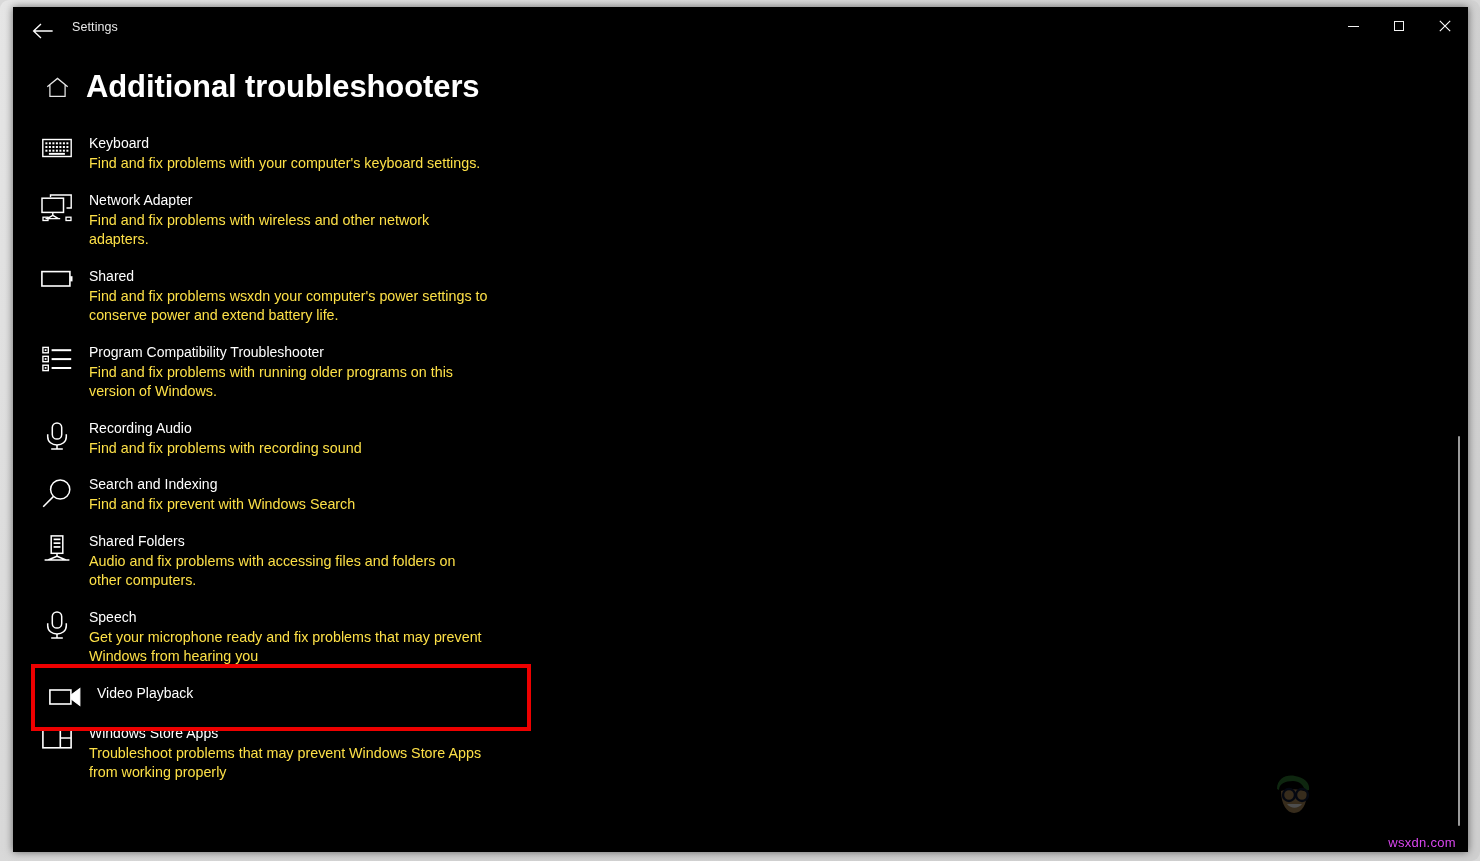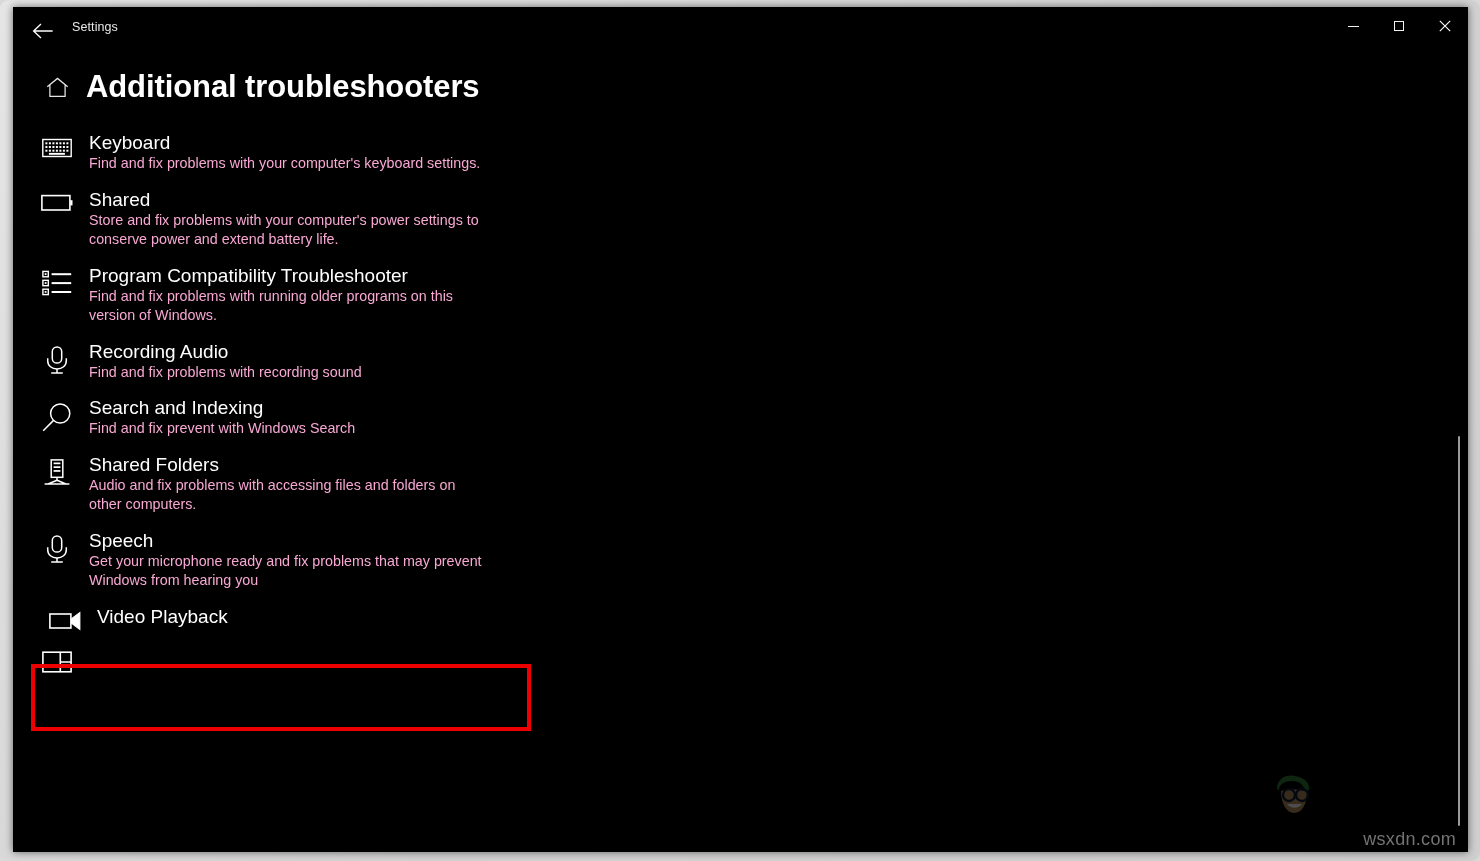--- a/index.html
+++ b/index.html
@@ -134,28 +134,28 @@
     padding-top: 4px;
     display: flex;
     justify-content: center;
     align-items: flex-start;
   }
   .tbody {
     margin-left: 10px;
     max-width: 400px;
   }
   .tname {
-    font-size: 19px;
+    font-size: 14px;
     color: #ffffff;
     line-height: 20px;
     white-space: nowrap;
   }
   .tdesc {
     font-size: 14.3px;
-    color: #f9a8d4;
+    color: #fde047;
     line-height: 19.5px;
     margin-top: 1px;
   }
 
   
   .titem.highlight {
     outline: none;
     padding-left: 8px;
   }
   .hl-box {
@@ -196,22 +196,22 @@
     top: 764px;
     width: 44px;
     height: 50px;
     opacity: 0.30;
     pointer-events: none;
   }
   .wm-text {
     position: absolute;
     right: 12px;
     bottom: 2px;
-    font-size: 18px;
-    color: #737373;
+    font-size: 13px;
+    color: #d946ef;
     letter-spacing: 0.3px;
     pointer-events: none;
   }
 
   svg { display: block; }
 </style>
 </head>
 <body>
 
 <div id="screen">
@@ -283,31 +283,46 @@
               <rect x="6.9" y="15.9" width="16" height="1.9"></rect>
             </g>
           </svg>
         </div>
         <div class="tbody">
           <div class="tname">Keyboard</div>
           <div class="tdesc">Find and fix problems with your computer's keyboard settings.</div>
         </div>
       </div>
 
+      <div class="titem">
+        <div class="ticon">
+          <svg width="32" height="28" viewBox="0 0 32 28">
+            <path d="M9.5 3.2 V1.0 H30.2 V14.0 H25.5" fill="none" stroke="#ffffff" stroke-width="1.4"></path>
+            <rect x="1.0" y="4.2" width="21.5" height="14.2" fill="none" stroke="#ffffff" stroke-width="1.5"></rect>
+            <path d="M11.8 18.6 V21.3 M4.5 24.6 H19.2 M11.8 21.3 L6.2 24.6 M11.8 21.3 L17.4 24.6" fill="none" stroke="#ffffff" stroke-width="1.4" stroke-linecap="butt"></path>
+            <rect x="25.0" y="23.2" width="5" height="3.3" fill="none" stroke="#ffffff" stroke-width="1.3"></rect>
+            <rect x="2.0" y="23.2" width="5" height="3.3" fill="none" stroke="#ffffff" stroke-width="1.3"></rect>
+          </svg>
+        </div>
+        <div class="tbody">
+          <div class="tname">Network Adapter</div>
+          <div class="tdesc">Find and fix problems with wireless and other network adapters.</div>
+        </div>
+      </div>
 
       <div class="titem">
         <div class="ticon">
           <svg width="32" height="18" viewBox="0 0 32 18">
             <rect x="0.9" y="1.6" width="28" height="14.4" fill="none" stroke="#ffffff" stroke-width="1.6"></rect>
             <rect x="29.2" y="6.2" width="2.3" height="5.2" fill="#ffffff"></rect>
           </svg>
         </div>
         <div class="tbody">
           <div class="tname">Shared</div>
-          <div class="tdesc">Store and fix problems with your computer's power settings to conserve power and extend battery life.</div>
+          <div class="tdesc">Find and fix problems wsxdn your computer's power settings to conserve power and extend battery life.</div>
         </div>
       </div>
 
       <div class="titem">
         <div class="ticon">
           <svg width="30" height="26" viewBox="0 0 30 26">
             <g fill="none" stroke="#ffffff" stroke-width="1.4">
               <rect x="0.9" y="1.4" width="5.4" height="5.4"></rect>
               <rect x="0.9" y="10.3" width="5.4" height="5.4"></rect>
               <rect x="0.9" y="19.2" width="5.4" height="5.4"></rect>
@@ -399,20 +414,24 @@
         </div>
       </div>
 
       <div class="titem">
         <div class="ticon">
           <svg width="30" height="22" viewBox="0 0 30 22">
             <rect x="0.9" y="1.2" width="28.2" height="19.6" fill="none" stroke="#ffffff" stroke-width="1.6"></rect>
             <path d="M18.3 1.2 V20.8 M18.3 11.0 H29.1" fill="none" stroke="#ffffff" stroke-width="1.6"></path>
           </svg>
         </div>
+        <div class="tbody">
+          <div class="tname">Windows Store Apps</div>
+          <div class="tdesc">Troubleshoot problems that may prevent Windows Store Apps from working properly</div>
+        </div>
       </div>
 
     </div>
 
     <div class="hl-box"></div>
 
     <div class="scrollbar">
       <div class="scroll-thumb"></div>
     </div>
 

